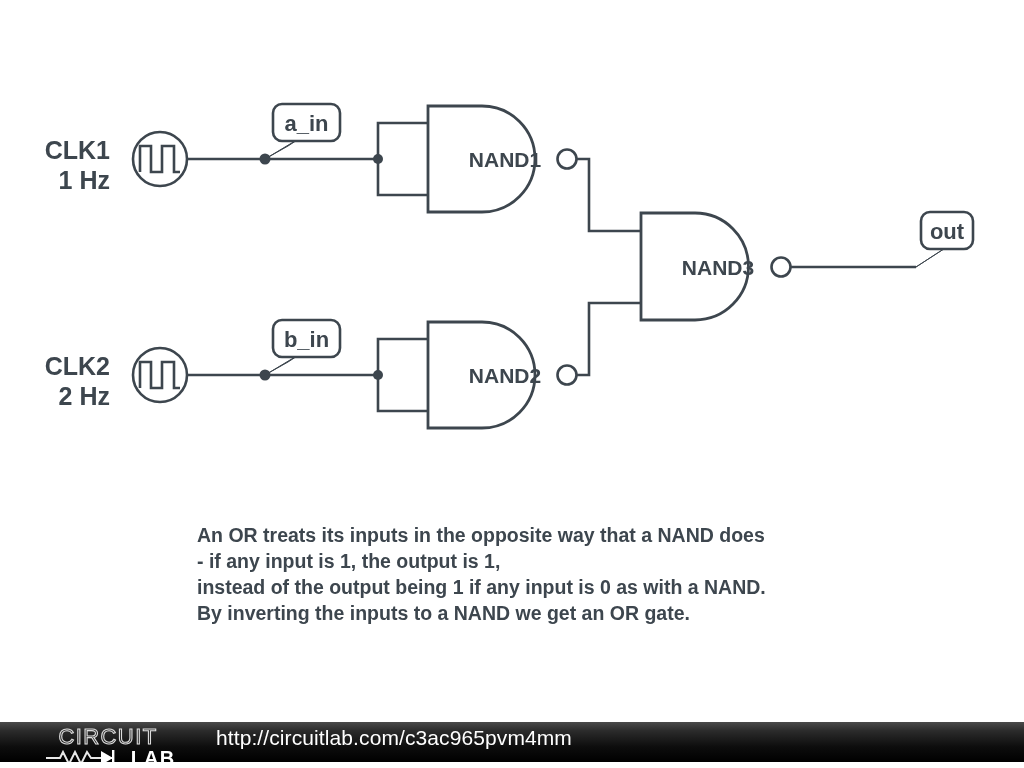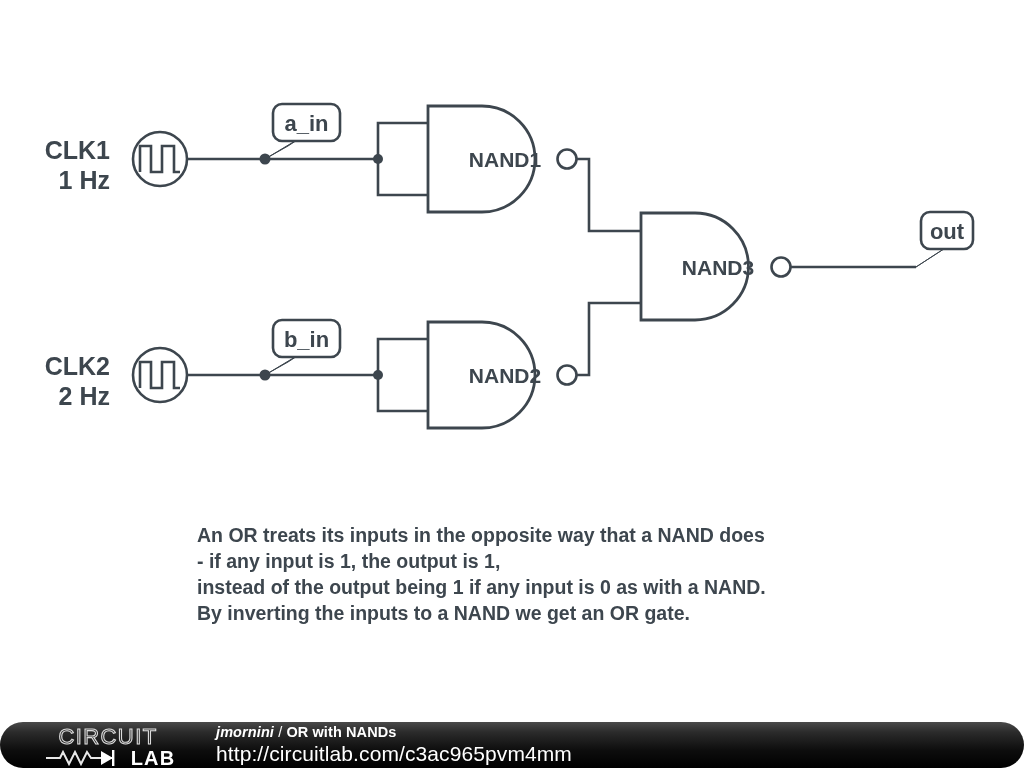--- a/index.html
+++ b/index.html
@@ -26,24 +26,23 @@
   #schematic {
     position: absolute;
     left: 0; top: 0;
   }
 
   
   #footer {
     position: absolute;
     left: 0; top: 722px;
     width: 1024px;
-    height: 46px;
+    height: 40px;
     background: linear-gradient(to bottom, #4a4a4a 0%, #2b2b2b 22%, #0d0d0d 62%, #000000 100%);
     overflow: hidden;
-    border-radius: 23px;
   }
   #footer-logo {
     position: absolute;
     left: 22px;
     top: 2px;
     width: 170px;
     height: 42px;
   }
   #footer-text {
     position: absolute;
@@ -192,18 +191,15 @@
     <text x="86" y="20" text-anchor="middle" font-family="Liberation Sans, sans-serif" font-size="22" letter-spacing="1.4" fill="none" stroke="#dcdcdc" stroke-width="1.1">CIRCUIT</text>
 
     <polyline points="24,34 38,34 41,28 47,40 53,28 59,40 65,28 69,34 92,34" fill="none" stroke="#e8e8e8" stroke-width="2" stroke-linejoin="miter" stroke-linecap="butt"></polyline>
 
     <polygon points="79,27 79,41 91,34" fill="#ffffff"></polygon>
     <rect x="90" y="26" width="2.4" height="16" fill="#ffffff"></rect>
     <text x="131" y="41" text-anchor="middle" font-family="Liberation Sans, sans-serif" font-size="20" font-weight="bold" letter-spacing="1.2" fill="#ffffff">LAB</text>
   </svg>
 
   <div id="footer-text">
-    <div class="f-line1">
-      <span class="f-user">jmornini</span><span class="f-sep"> / </span><span>OR with NANDs</span>
-    </div>
     <div class="f-line2">http://circuitlab.com/c3ac965pvm4mm</div>
   </div>
 </div>
 
 </body></html>

